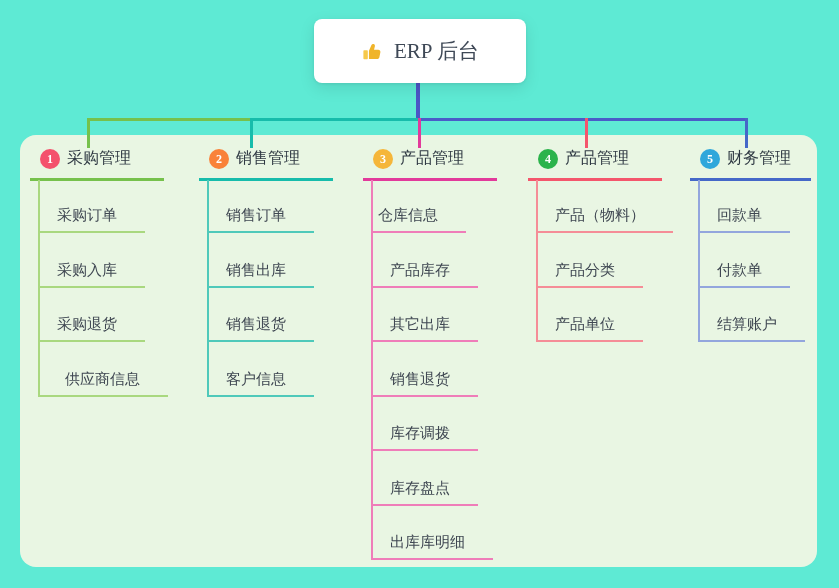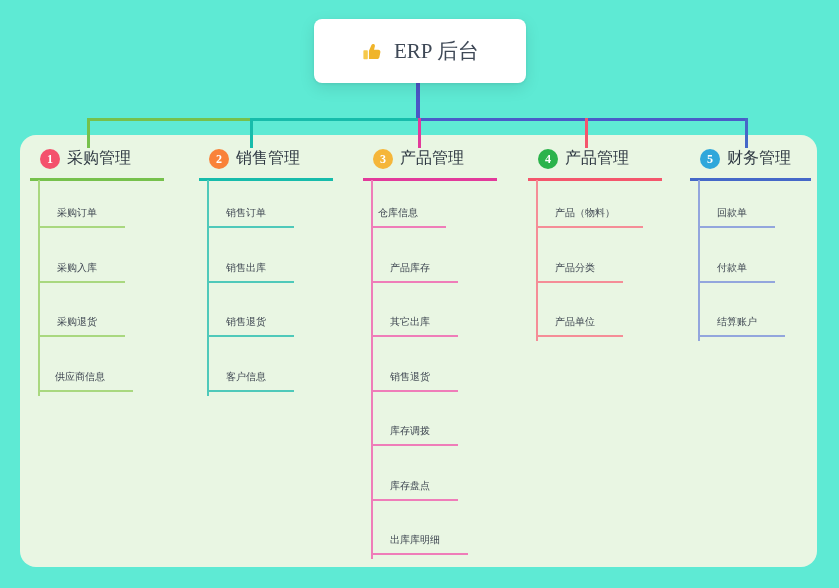--- a/index.html
+++ b/index.html
@@ -21,21 +21,21 @@
   .line { position:absolute; }
   .branch-header {
     position:absolute; display:flex; align-items:center; gap:7px;
     font-size:16px; color:#2f3943; white-space:nowrap; cursor:default;
   }
   .badge {
     width:20px; height:20px; border-radius:50%; color:#fff; flex:none;
     font-size:12px; font-weight:bold; line-height:20px; text-align:center;
   }
   .child {
-    position:absolute; font-size:10px; color:#3f4752; white-space:nowrap;
+    position:absolute; font-size:15px; color:#3f4752; white-space:nowrap;
     cursor:default;
   }
 </style>
 </head>
 <body>
 
 <div id="canvas">
 
   <div class="panel" id="panel" style="background: rgb(233, 246, 227);"></div>
 
@@ -63,21 +63,21 @@
 
   <div id="branches">
       <div class="branch-header" style="left: 30px; top: 148px; padding: 0px 33px 9px 10px; border-bottom: 3px solid rgb(118, 193, 76);">
         <span class="badge" style="background: rgb(244, 81, 108);">1</span>
         <span>采购管理</span>
       </div>
       <div class="line" style="left: 38px; top: 180px; width: 2px; height: 216px; background: rgb(169, 216, 127);"></div>
       <div class="child" style="left: 38px; top: 206px; padding: 0px 28px 6px 19px; border-bottom: 2px solid rgb(169, 216, 127);">采购订单</div>
       <div class="child" style="left: 38px; top: 261px; padding: 0px 28px 6px 19px; border-bottom: 2px solid rgb(169, 216, 127);">采购入库</div>
       <div class="child" style="left: 38px; top: 315px; padding: 0px 28px 6px 19px; border-bottom: 2px solid rgb(169, 216, 127);">采购退货</div>
-      <div class="child" style="left: 38px; top: 370px; padding: 0px 28px 6px 17px; border-bottom: 2px solid rgb(169, 216, 127);">供应商信息</div>
+      <div class="child" style="left: 38px; top: 370px; padding: 0px 28px 6px 27px; border-bottom: 2px solid rgb(169, 216, 127);">供应商信息</div>
       <div class="branch-header" style="left: 199px; top: 148px; padding: 0px 33px 9px 10px; border-bottom: 3px solid rgb(23, 188, 171);">
         <span class="badge" style="background: rgb(249, 130, 57);">2</span>
         <span>销售管理</span>
       </div>
       <div class="line" style="left: 207px; top: 180px; width: 2px; height: 216px; background: rgb(79, 201, 186);"></div>
       <div class="child" style="left: 207px; top: 206px; padding: 0px 28px 6px 19px; border-bottom: 2px solid rgb(79, 201, 186);">销售订单</div>
       <div class="child" style="left: 207px; top: 261px; padding: 0px 28px 6px 19px; border-bottom: 2px solid rgb(79, 201, 186);">销售出库</div>
       <div class="child" style="left: 207px; top: 315px; padding: 0px 28px 6px 19px; border-bottom: 2px solid rgb(79, 201, 186);">销售退货</div>
       <div class="child" style="left: 207px; top: 370px; padding: 0px 28px 6px 19px; border-bottom: 2px solid rgb(79, 201, 186);">客户信息</div>
       <div class="branch-header" style="left: 363px; top: 148px; padding: 0px 33px 9px 10px; border-bottom: 3px solid rgb(226, 58, 155);">

